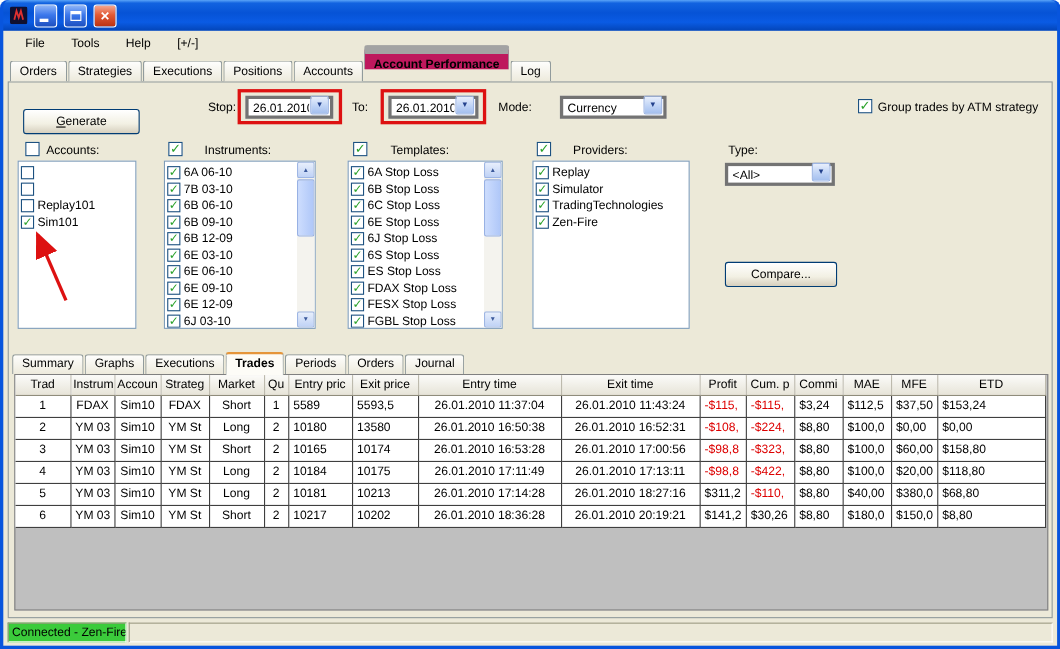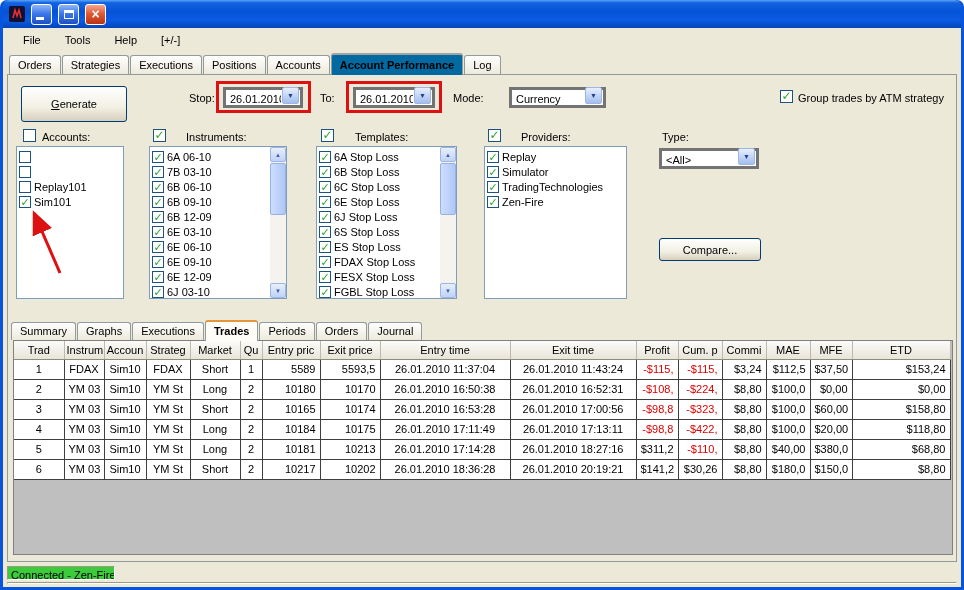--- a/index.html
+++ b/index.html
@@ -22,21 +22,21 @@
   
   .client { background:#ECE9D8; height:559px; position:relative; }
 
   .menubar { height:24px; display:flex; align-items:center; padding-left:8px; }
   .menu-item { padding:4px 12px; cursor:default; }
 
   
   .tabstrip { position:absolute; top:24px; left:6px; right:6px; height:23px; display:flex; align-items:flex-end; z-index:3; }
   .tab { height:19px; line-height:18px; margin-bottom:1px; padding:0 8px; background:linear-gradient(180deg,#FEFEFD,#EDEADC);
     border:1px solid #919B9C; border-bottom:none; border-radius:3px 3px 0 0; margin-right:1px; white-space:nowrap; }
-  .tab.active { height:22px; line-height:20px; margin-bottom:0; background:#0369a1; border-top:2px solid #a3a3a3; font-weight:bold; }
+  .tab.active { height:22px; line-height:20px; margin-bottom:12px; background:#be185d; border-top:8px solid #a3a3a3; font-weight:bold; }
 
   .panel { position:absolute; top:46px; left:4px; width:950px; height:488px; border:1px solid #919B9C; background:#ECE9D8; }
 
   
   .xpbtn { position:absolute; border:1px solid #003C74; border-radius:3px;
     background:linear-gradient(180deg,#FFFFFF 0%,#F2F0E3 60%,#D6CFBE 100%);
     display:flex; align-items:center; justify-content:center; font-size:11px; font-family:inherit; cursor:default; }
   .xpbtn .lbl { display:block; }
   .xpbtn .lbl.mnem::first-letter { text-decoration:underline; }
 
@@ -70,29 +70,29 @@
   .subtab { height:18px; line-height:17px; margin-bottom:1px; padding:0 8px; background:linear-gradient(180deg,#FEFEFD,#EDEADC);
     border:1px solid #919B9C; border-bottom:none; border-radius:3px 3px 0 0; margin-right:1px; white-space:nowrap; }
   .subtab.active { height:21px; line-height:19px; margin-bottom:0; background:#FDFCF7; border-top:2px solid #E5953A; font-weight:bold; }
 
   .tablewrap { position:absolute; left:5px; top:265px; width:940px; height:215px; background:#BFBFBF; border:1px solid #808080; overflow:hidden; }
   table.grid { border-collapse:collapse; table-layout:fixed; width:936px; background:#fff; }
   table.grid th { height:18px; background:linear-gradient(180deg,#FBFBF9,#E7E4D8); border-right:1px solid #BDBAAD; border-bottom:1px solid #8F8C7B;
     font-weight:normal; font-size:11px; white-space:nowrap; overflow:hidden; padding:0 2px; }
   table.grid td { height:20px; border-right:1px solid #3F3F3F; border-bottom:1px solid #3F3F3F;
     font-size:11px; white-space:nowrap; overflow:hidden; padding:0 4px; background:#fff; }
-  td.c { text-align:center; } td.r { text-align:right; }
+  td.c { text-align:center; } td.r { }
   td.neg { color:#DD0000; }
 
   
   .redbox { position:absolute; border:3px solid #DD1111; z-index:6; }
   .annot-arrow { position:absolute; z-index:6; }
 
   
-  .statusbar { position:absolute; left:4px; right:4px; top:538px; height:18px; display:flex; gap:2px;flex-direction:column; }
+  .statusbar { position:absolute; left:4px; right:4px; top:538px; height:18px; display:flex; gap:2px; }
   .seg { border:1px solid; border-color:#9D9A84 #FFFFFF #FFFFFF #9D9A84; }
   .seg.conn { width:108px; background:#3BCB3B; padding:1px 3px; white-space:nowrap; overflow:hidden; line-height:14px; }
   .seg.rest { flex:1; background:#ECE9D8; }
 </style>
 </head>
 <body>
 
 <div class="window">
 
   <div class="titlebar">
@@ -125,21 +125,21 @@
         <span class="tab">Strategies</span>
         <span class="tab">Executions</span>
         <span class="tab">Positions</span>
         <span class="tab">Accounts</span>
         <span class="tab active">Account Performance</span>
         <span class="tab">Log</span>
       </div>
 
     <div class="panel">
 
-      <button class="xpbtn" style="left:13px;top:11px;width:106px;height:36px">
+      <button class="xpbtn" style="left:13px;top:24px;width:106px;height:23px">
         <span class="lbl mnem">Generate</span>
       </button>
 
       <span class="flabel" style="left:181px;top:17px">Stop:</span>
       <div class="redbox" style="left:208px;top:6px;width:95px;height:32px"></div>
       <div class="combo" style="left:215px;top:12px;width:80px">
         <span class="combo-val">26.01.2010</span>
         <span class="combo-btn">▼</span>
       </div>
 
@@ -408,21 +408,21 @@
                 <td class="r">$153,24</td>
               </tr>
               <tr>
                 <td class="c">2</td>
                 <td class="c">YM 03</td>
                 <td class="c">Sim10</td>
                 <td class="c">YM St</td>
                 <td class="c">Long</td>
                 <td class="c">2</td>
                 <td class="r">10180</td>
-                <td class="r">10170</td>
+                <td class="r">13580</td>
                 <td class="c">26.01.2010 16:50:38</td>
                 <td class="c">26.01.2010 16:52:31</td>
                 <td class="r neg">-$108,</td>
                 <td class="r neg">-$224,</td>
                 <td class="r">$8,80</td>
                 <td class="r">$100,0</td>
                 <td class="r">$0,00</td>
                 <td class="r">$0,00</td>
               </tr>
               <tr>

